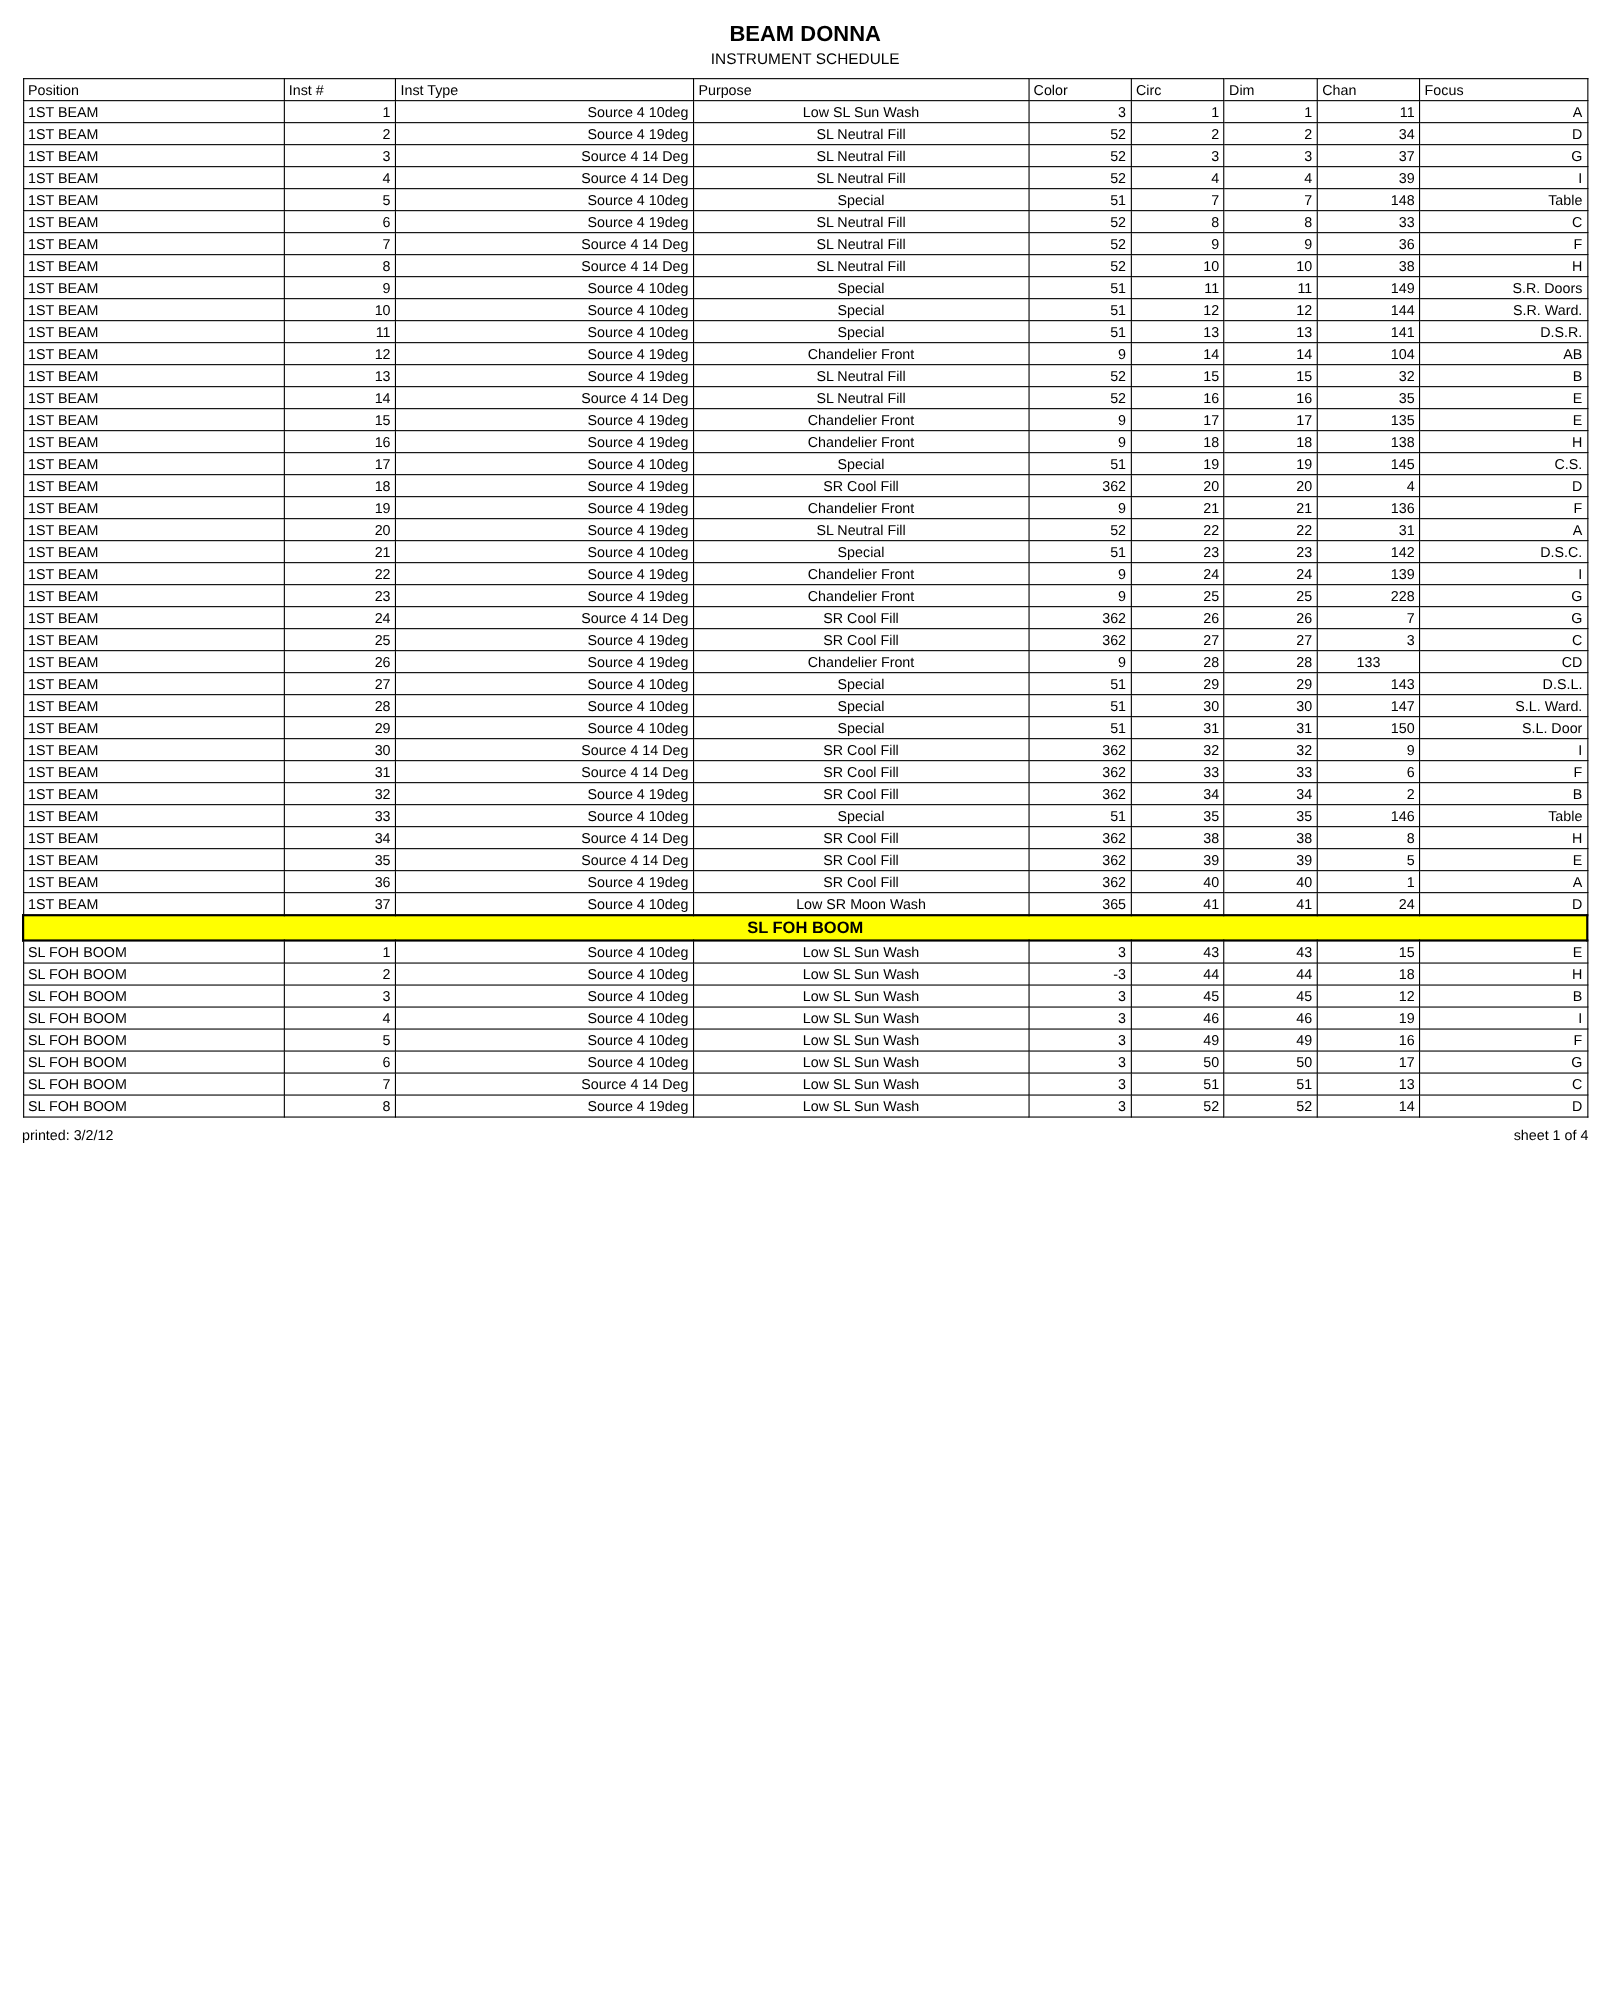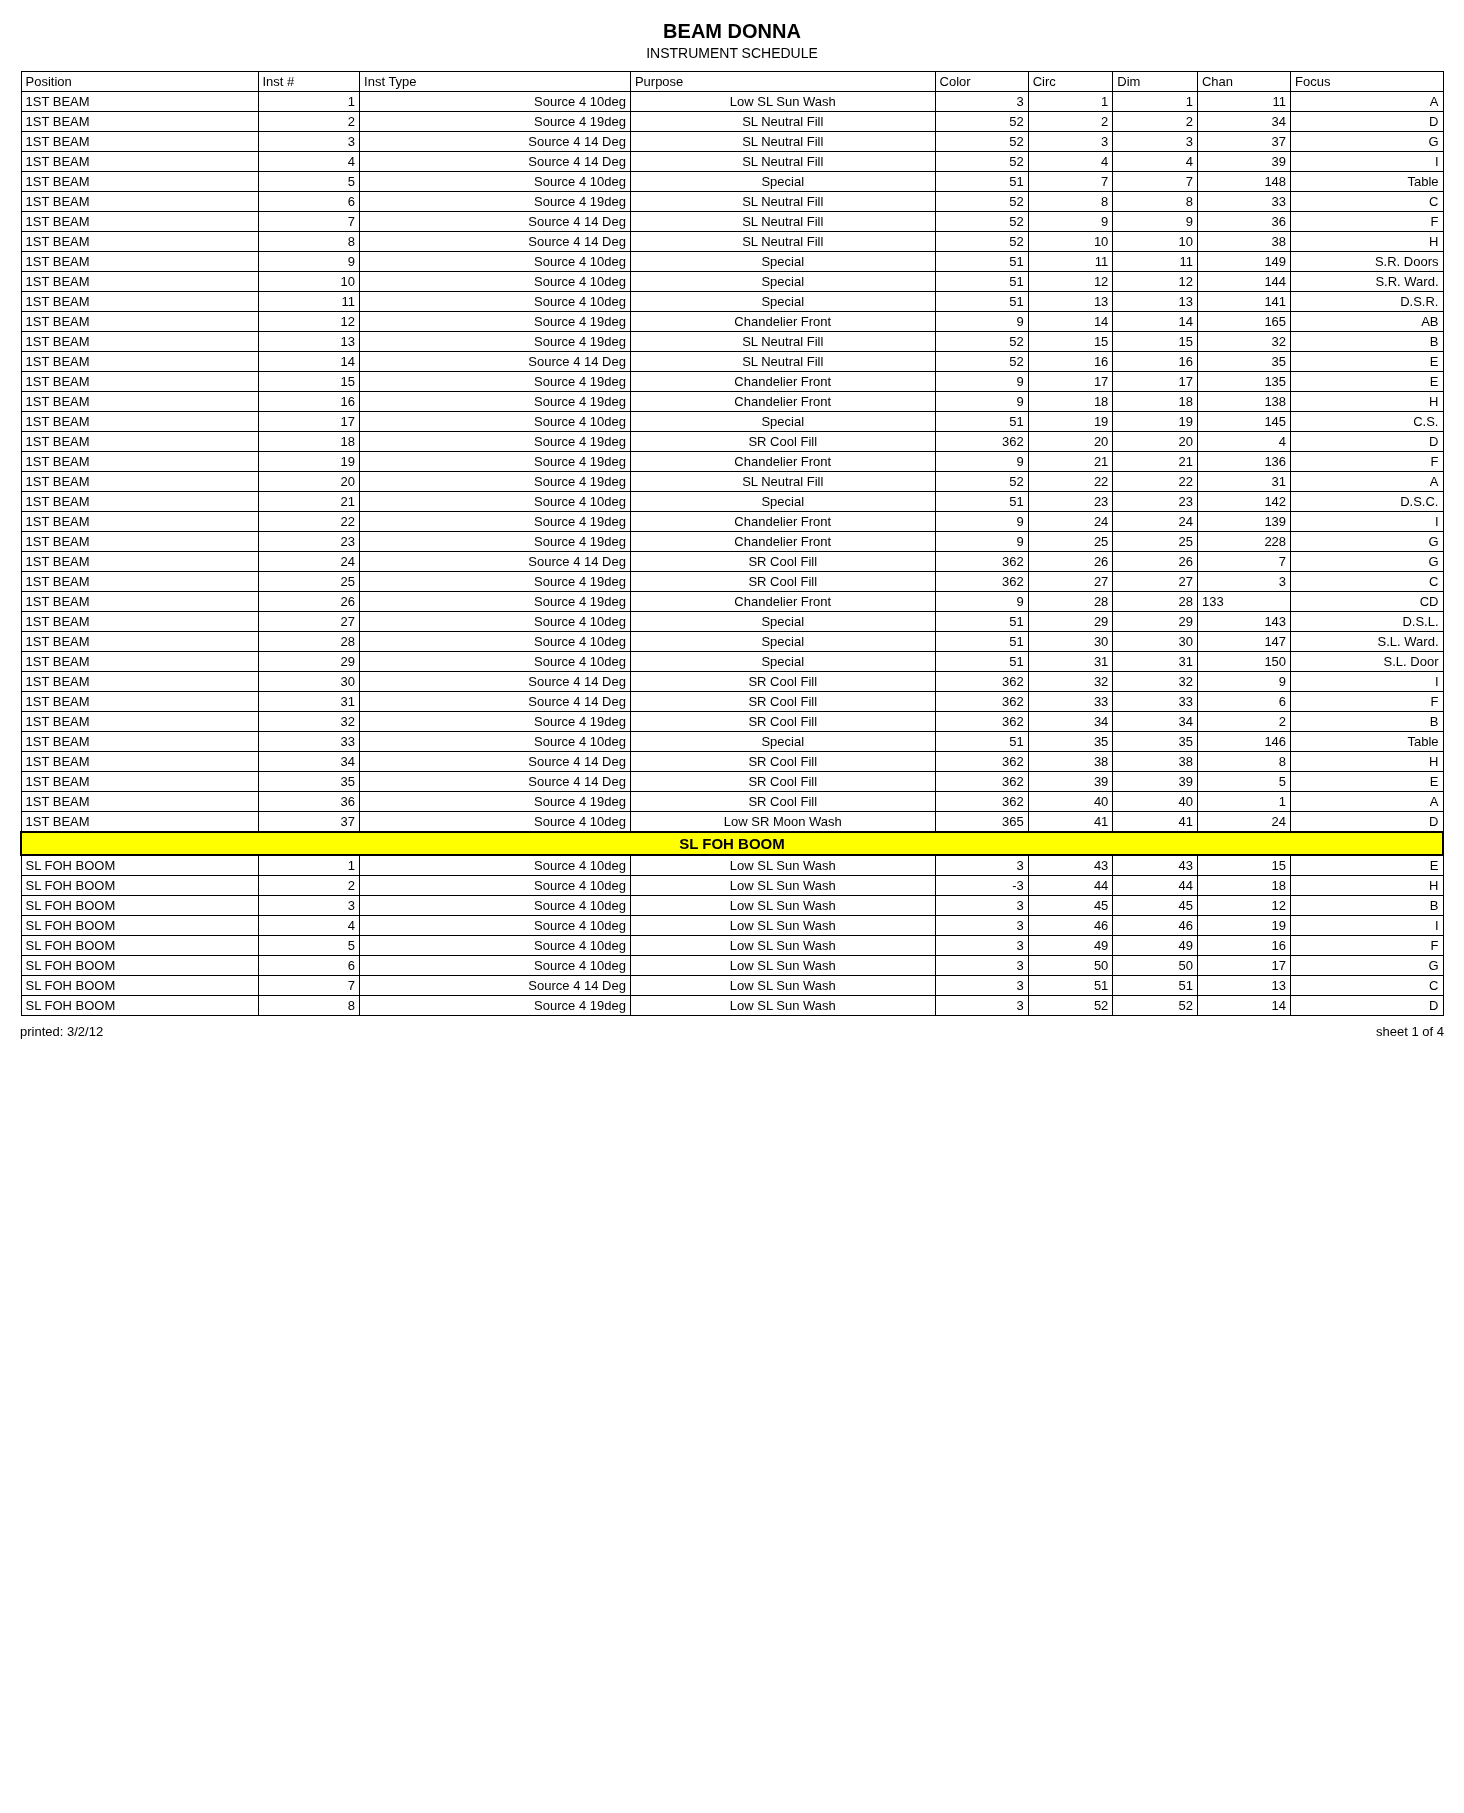--- a/index.html
+++ b/index.html
@@ -208,21 +208,21 @@
         <td class="col-focus" style="text-align: right;">D.S.R.</td>
       </tr>
       <tr class="data-row">
         <td class="col-position" style="text-align: left;">1ST BEAM</td>
         <td class="col-inst" style="text-align: right;">12</td>
         <td class="col-type" style="text-align: right;">Source 4 19deg</td>
         <td class="col-purpose" style="text-align: center;">Chandelier Front</td>
         <td class="col-color" style="text-align: right;">9</td>
         <td class="col-circ" style="text-align: right;">14</td>
         <td class="col-dim" style="text-align: right;">14</td>
-        <td class="col-chan" style="text-align: right;">165</td>
+        <td class="col-chan" style="text-align: right;">104</td>
         <td class="col-focus" style="text-align: right;">AB</td>
       </tr>
       <tr class="data-row">
         <td class="col-position" style="text-align: left;">1ST BEAM</td>
         <td class="col-inst" style="text-align: right;">13</td>
         <td class="col-type" style="text-align: right;">Source 4 19deg</td>
         <td class="col-purpose" style="text-align: center;">SL Neutral Fill</td>
         <td class="col-color" style="text-align: right;">52</td>
         <td class="col-circ" style="text-align: right;">15</td>
         <td class="col-dim" style="text-align: right;">15</td>
@@ -362,21 +362,21 @@
         <td class="col-focus" style="text-align: right;">C</td>
       </tr>
       <tr class="data-row">
         <td class="col-position" style="text-align: left;">1ST BEAM</td>
         <td class="col-inst" style="text-align: right;">26</td>
         <td class="col-type" style="text-align: right;">Source 4 19deg</td>
         <td class="col-purpose" style="text-align: center;">Chandelier Front</td>
         <td class="col-color" style="text-align: right;">9</td>
         <td class="col-circ" style="text-align: right;">28</td>
         <td class="col-dim" style="text-align: right;">28</td>
-        <td class="col-chan" style="text-align: left;">133</td>
+        <td class="col-chan" style="text-align: center;">133</td>
         <td class="col-focus" style="text-align: right;">CD</td>
       </tr>
       <tr class="data-row">
         <td class="col-position" style="text-align: left;">1ST BEAM</td>
         <td class="col-inst" style="text-align: right;">27</td>
         <td class="col-type" style="text-align: right;">Source 4 10deg</td>
         <td class="col-purpose" style="text-align: center;">Special</td>
         <td class="col-color" style="text-align: right;">51</td>
         <td class="col-circ" style="text-align: right;">29</td>
         <td class="col-dim" style="text-align: right;">29</td>

